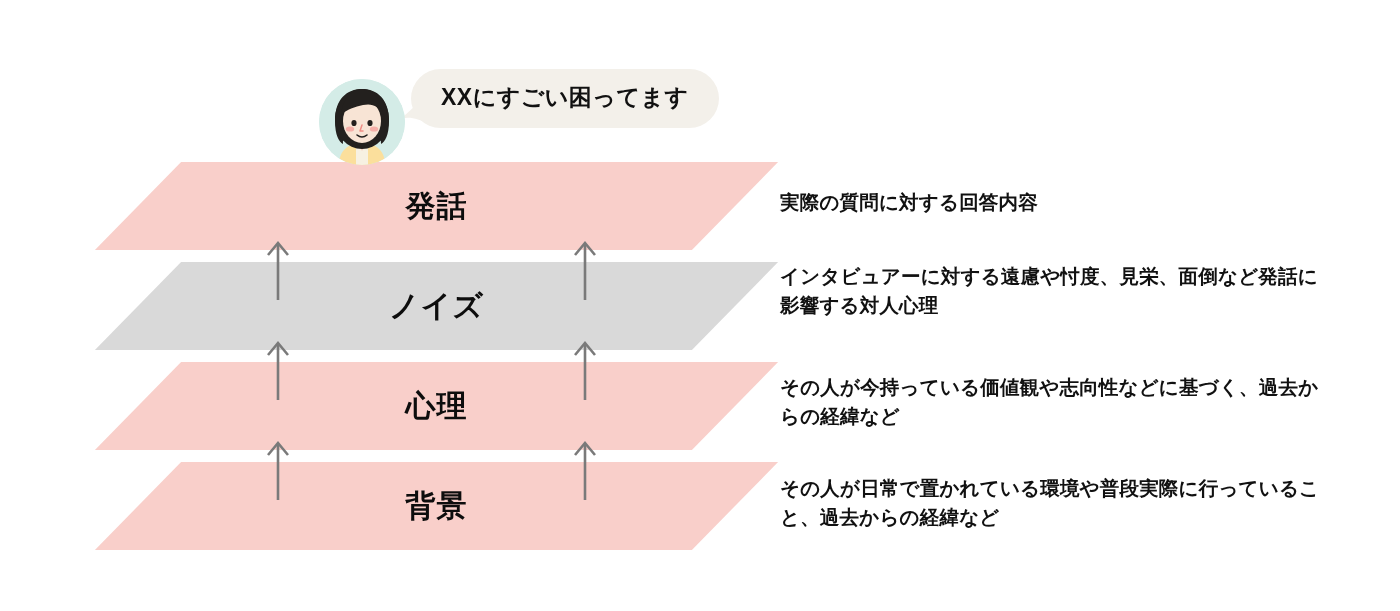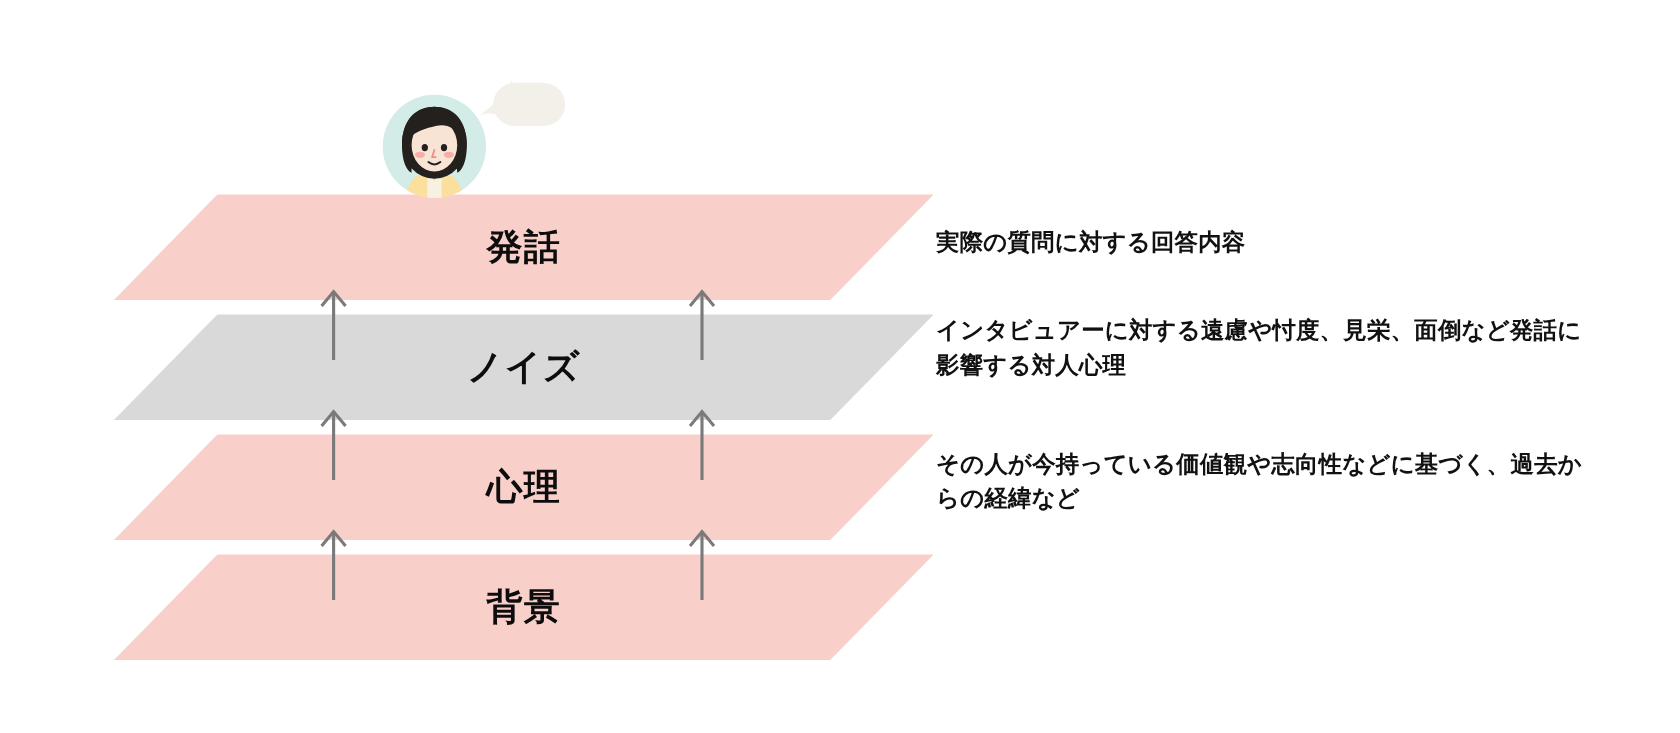--- a/index.html
+++ b/index.html
@@ -216,19 +216,21 @@
       <path d="M38 56 Q43 60 48 56" fill="none" stroke="#23201e" stroke-width="1.6" stroke-linecap="round"></path>
     </svg>
   </div>
 
   <div class="bubble">
     <div class="bubble-tail">
       <svg width="30" height="34" viewBox="0 0 30 34">
         <path d="M30 0 L30 34 C22 30 10 26 1 31 C12 24 22 14 30 0 Z" fill="#f3f0ea"></path>
       </svg>
     </div>
+    <div class="bubble-text">XXにすごい困ってます</div>
   </div>
 
   <div class="desc desc-0">実際の質問に対する回答内容</div>
   <div class="desc desc-1">インタビュアーに対する遠慮や忖度、見栄、面倒など発話に影響する対人心理</div>
   <div class="desc desc-2">その人が今持っている価値観や志向性などに基づく、過去からの経緯など</div>
+  <div class="desc desc-3">その人が日常で置かれている環境や普段実際に行っていること、過去からの経緯など</div>
 
 </div>
 
 </body></html>

